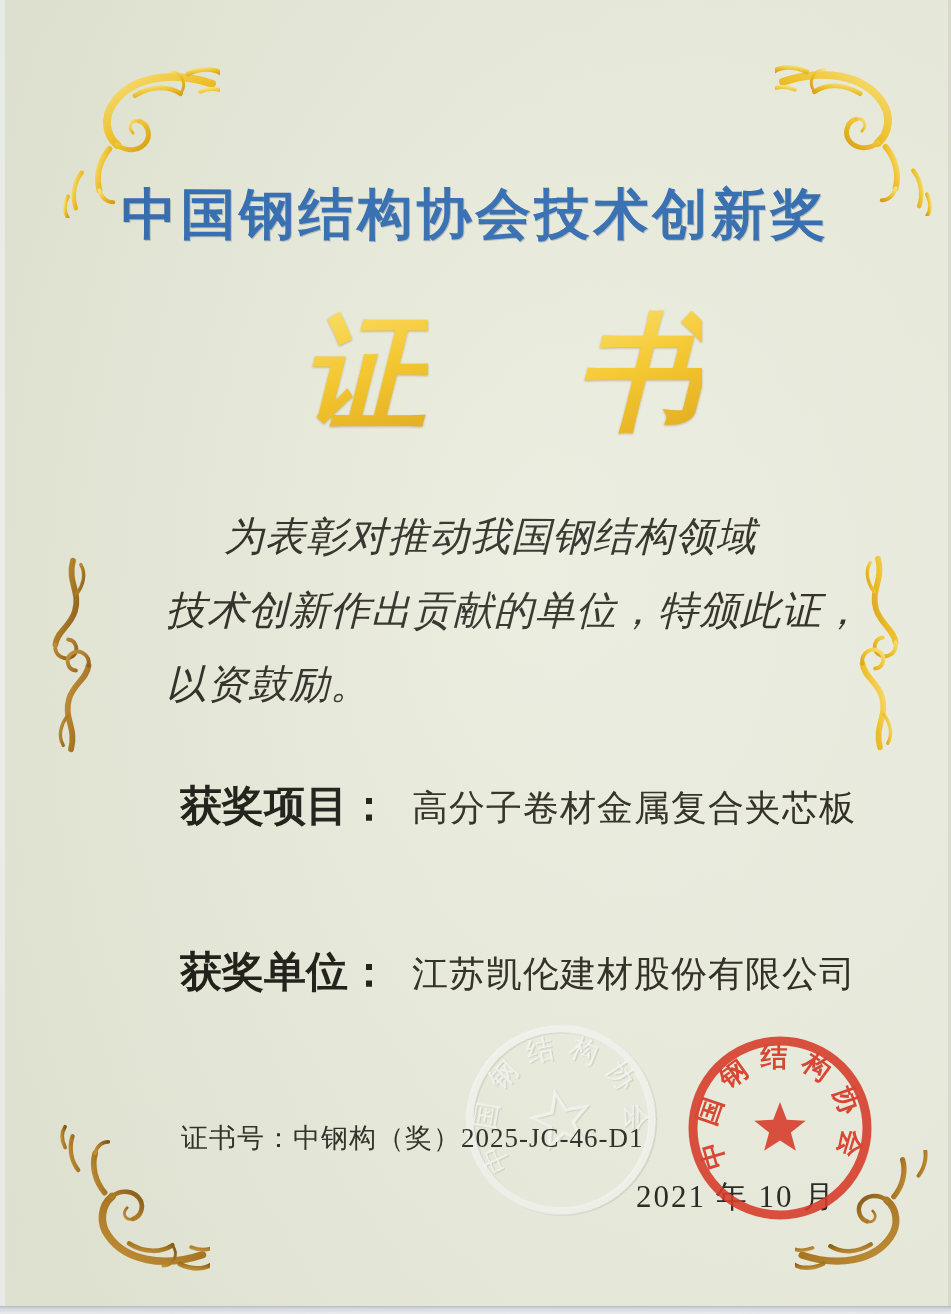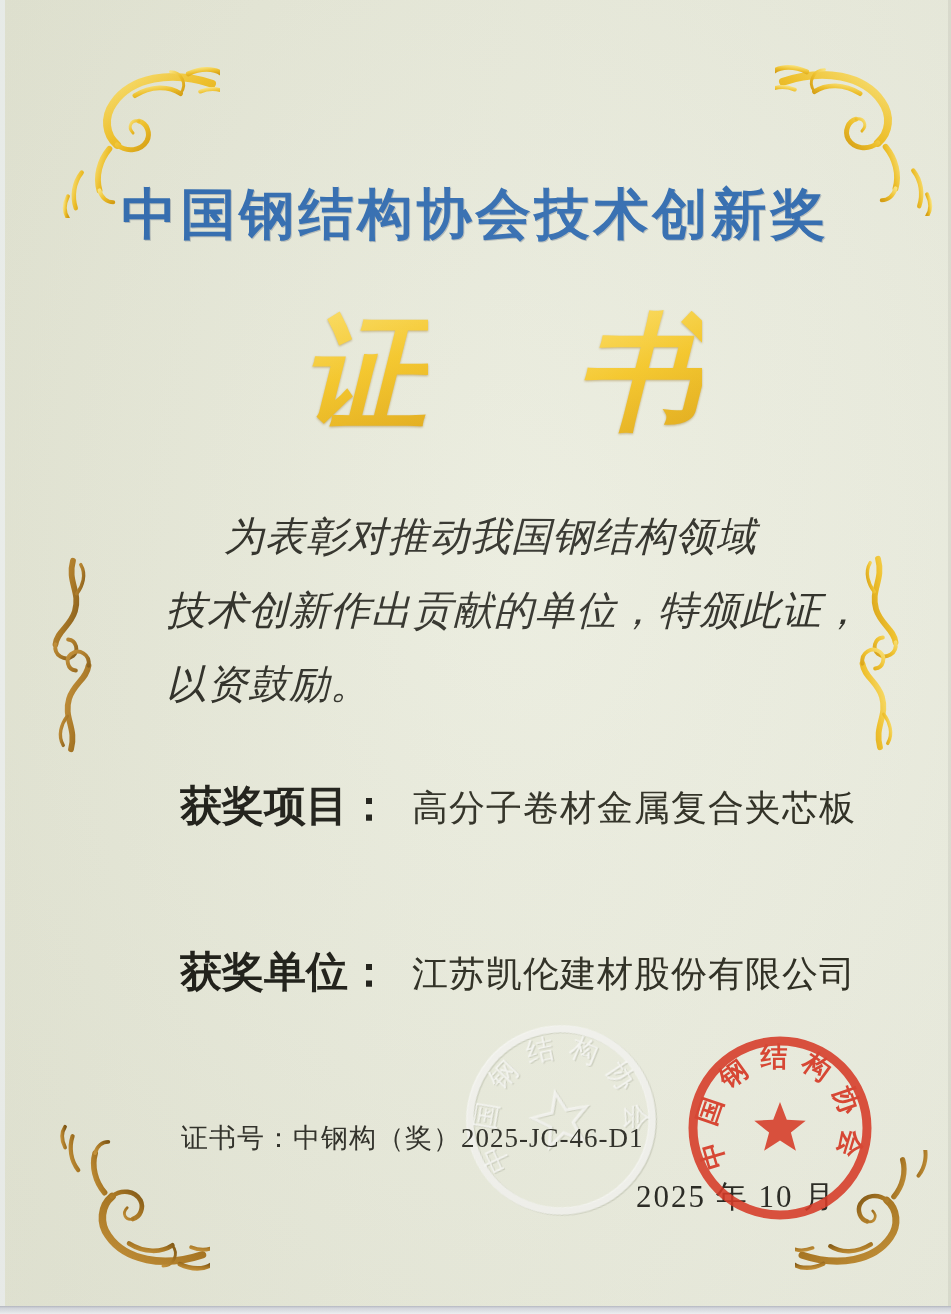--- a/index.html
+++ b/index.html
@@ -205,21 +205,21 @@
     <span class="field-value">高分子卷材金属复合夹芯板</span>
   </div>
 
   <div class="field-row row-unit">
     <span class="field-label">获奖单位：</span>
     <span class="field-value">江苏凯伦建材股份有限公司</span>
   </div>
 
   <div class="certno"><span>证书号：</span><span>中钢构（奖）2025-JC-46-D1</span></div>
 
-  <div class="date">2025 年 10 月</div>
+  <div class="date">2021 年 10 月</div>
 
   <svg class="emboss-seal" viewBox="0 0 200 200">
     <defs>
       <path id="embossArc" d="M 56,146 A 62,62 0 1 1 144,146" fill="none"></path>
     </defs>
     <circle cx="100" cy="100" r="86" fill="none" stroke="rgba(255,255,255,0.8)" stroke-width="7"></circle>
     <polygon points="100,74 106.8,91.7 125.7,92.7 110.9,104.6 115.9,122.8 100,112.5 84.1,122.8 89.1,104.6 74.3,92.7 93.2,91.7" fill="none" stroke="rgba(255,255,255,0.8)" stroke-width="3"></polygon>
     <text font-size="26" letter-spacing="11" fill="rgba(255,255,255,0.85)" font-family="Liberation Serif, DejaVu Serif, serif">
       <textPath href="#embossArc" startOffset="50%" text-anchor="middle">中国钢结构协会</textPath>
     </text>

